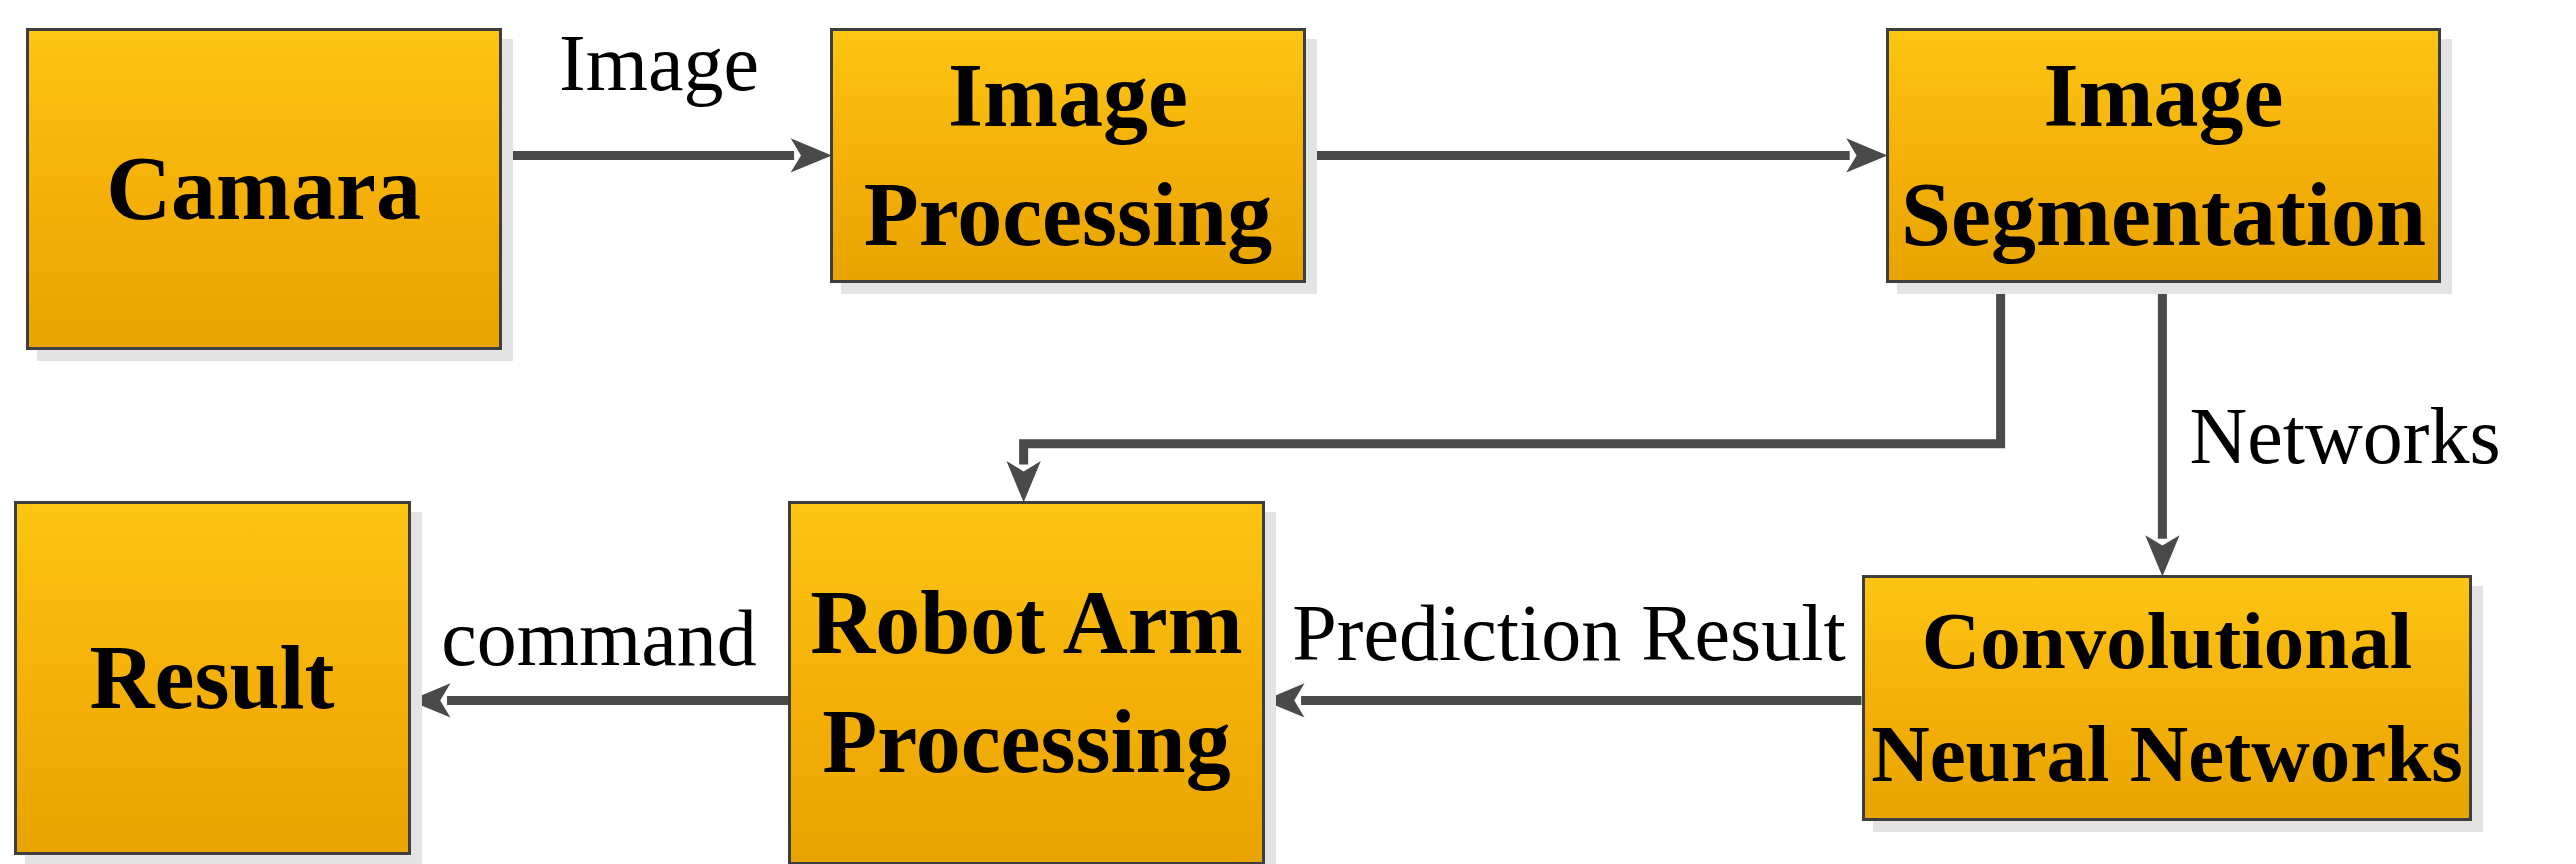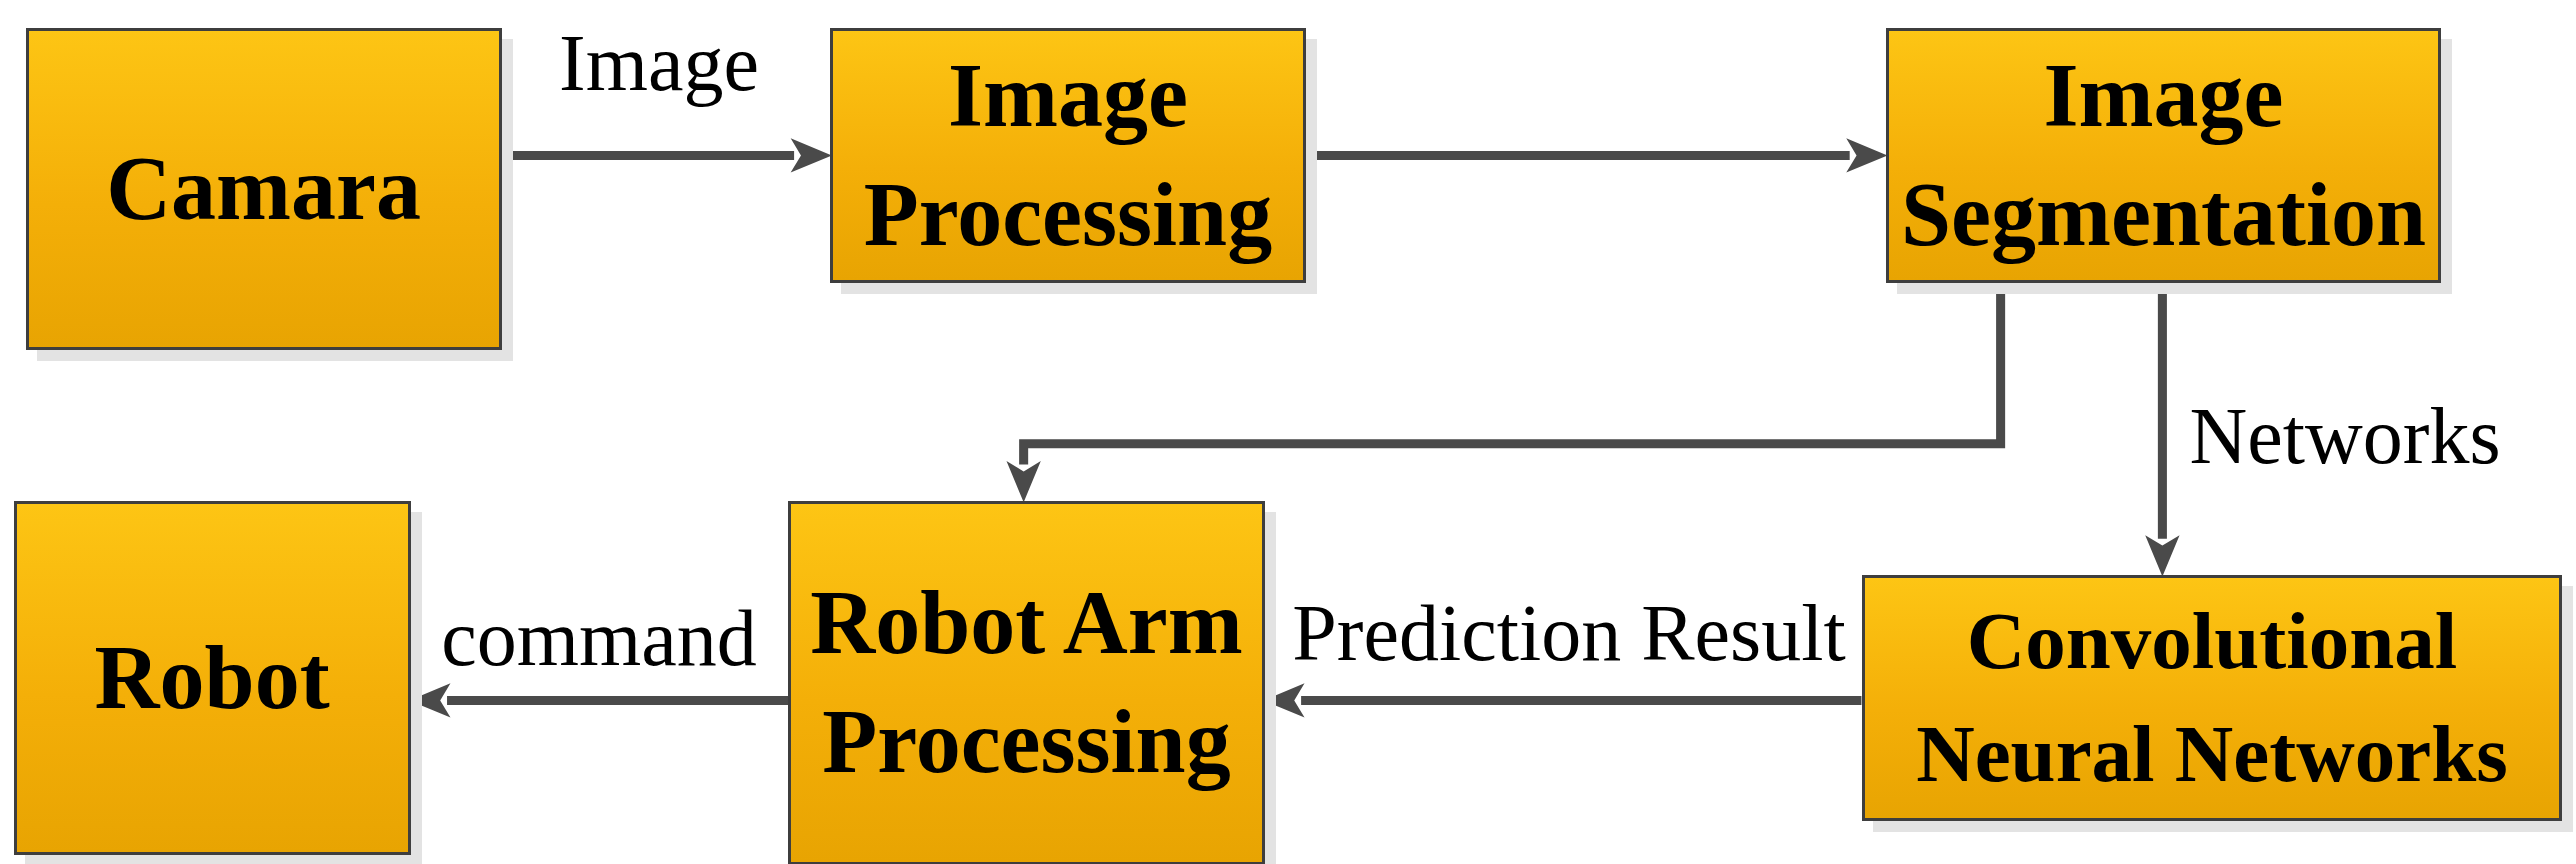--- a/index.html
+++ b/index.html
@@ -32,21 +32,21 @@
     display:flex;flex-direction:column;align-items:center;justify-content:center;
     font-weight:bold;text-align:center;
     font-size:90px;line-height:1.32;
     white-space:nowrap;
   }
   #node-camera{left:13.6px;top:28px;width:476px;height:322px;margin-left:12px;}
   #node-image-processing{left:830px;top:28px;width:476px;height:255px;}
   #node-image-segmentation{left:1886px;top:28px;width:555px;height:255px;}
   #node-robot{left:13.6px;top:501px;width:397px;height:354px;}
   #node-robot-arm-controller{left:788px;top:501px;width:477px;height:364px;}
-  #node-cnn{left:1862px;top:575px;width:700px;height:246px;font-size:81px;line-height:1.4;}
+  #node-cnn{left:1862px;top:575px;width:610px;height:246px;font-size:81px;line-height:1.4;}
   .edge-label{
     position:absolute;z-index:3;
     transform:translate(-50%,-50%);
     font-size:80px;line-height:1.0;
     white-space:nowrap;text-align:center;
   }
   #label-image{left:659px;top:63px;}
   #label-binary-image{left:1596px;top:65px;}
   #label-chess-coordinate{left:1651px;top:373px;font-weight:bold;font-size:72px;line-height:1.18;}
   #label-subimage{left:2345px;top:436px;}
@@ -80,21 +80,21 @@
     <span>Image</span>
     <span>Processing</span>
   </div>
 
   <div class="node" id="node-image-segmentation">
     <span>Image</span>
     <span>Segmentation</span>
   </div>
 
   <div class="node" id="node-robot">
-    <span>Robot</span>
+    <span>Result</span>
   </div>
 
   <div class="node" id="node-robot-arm-controller">
     <span>Robot Arm</span>
     <span>Processing</span>
   </div>
 
   <div class="node" id="node-cnn">
     <span>Convolutional</span>
     <span>Neural Networks</span>

